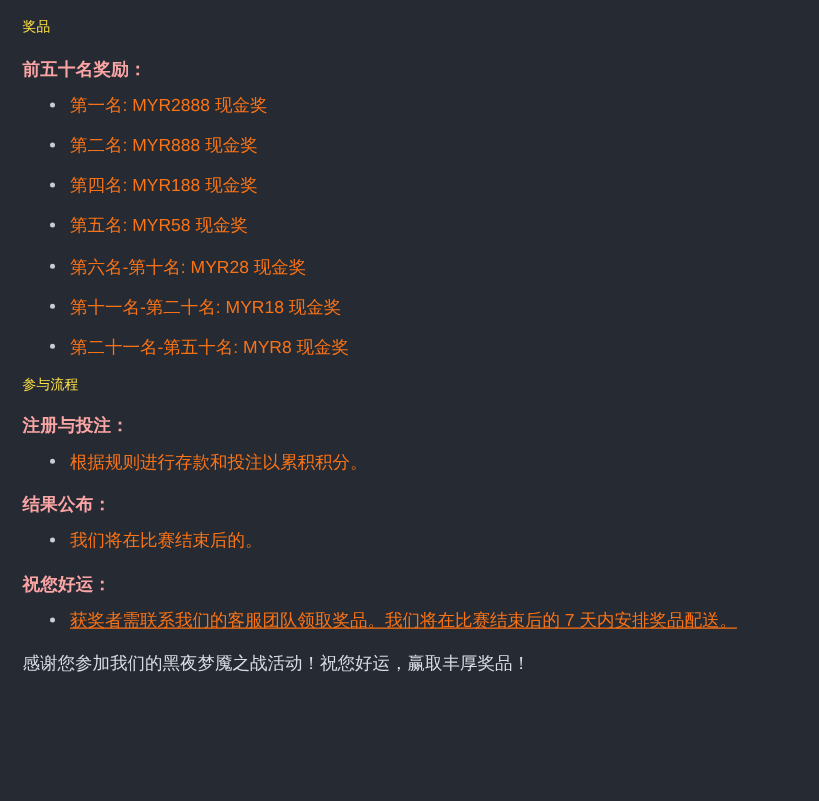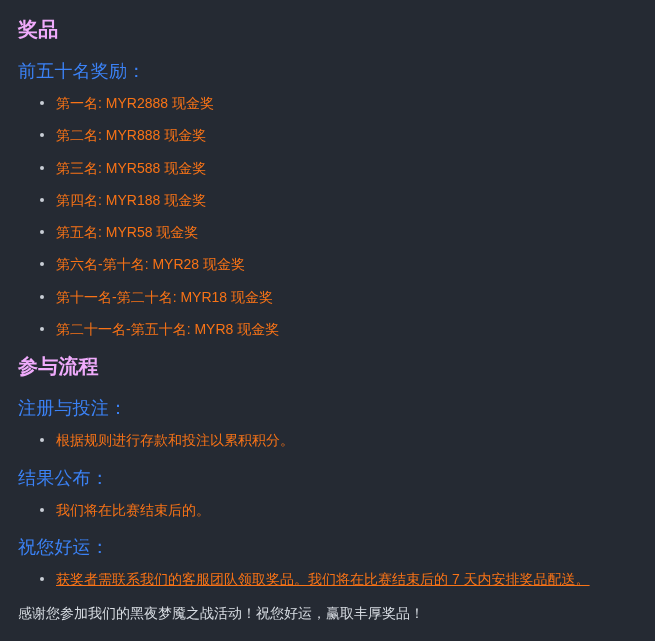--- a/index.html
+++ b/index.html
@@ -14,30 +14,30 @@
     color: #d8dde3;
     font-size: 14px;
     line-height: 1.5;
     -webkit-font-smoothing: antialiased;
   }
   .page {
     padding: 8px 18px 14px 18px;
     box-sizing: border-box;
   }
   h2.section-title {
-    font-size: 20px;
-    font-weight: bold;
-    color: #f0abfc;
+    font-size: 11px;
+    font-weight: normal;
+    color: #fde047;
     margin: 6px 0 14px 0;
     letter-spacing: 0.2px;
   }
   h3.sub-title {
-    font-size: 18px;
-    font-weight: normal;
-    color: #3b82f6;
+    font-size: 14px;
+    font-weight: bold;
+    color: #fca5a5;
     margin: 14px 0 8px 0;
     letter-spacing: 0.2px;
   }
   ul.bullets {
     list-style: none;
     margin: 0 0 4px 0;
     padding: 0 0 0 22px;
   }
   ul.bullets > li {
     position: relative;
@@ -69,21 +69,20 @@
 <body>
 
 <div class="page">
 
   <h2 class="section-title">奖品</h2>
 
   <h3 class="sub-title">前五十名奖励：</h3>
   <ul class="bullets">
     <li>第一名: MYR2888 现金奖</li>
     <li>第二名: MYR888 现金奖</li>
-    <li>第三名: MYR588 现金奖</li>
     <li>第四名: MYR188 现金奖</li>
     <li>第五名: MYR58 现金奖</li>
     <li>第六名-第十名: MYR28 现金奖</li>
     <li>第十一名-第二十名: MYR18 现金奖</li>
     <li>第二十一名-第五十名: MYR8 现金奖</li>
   </ul>
 
   <h2 class="section-title">参与流程</h2>
   <h3 class="sub-title">注册与投注：</h3>
   <ul class="bullets tight">

